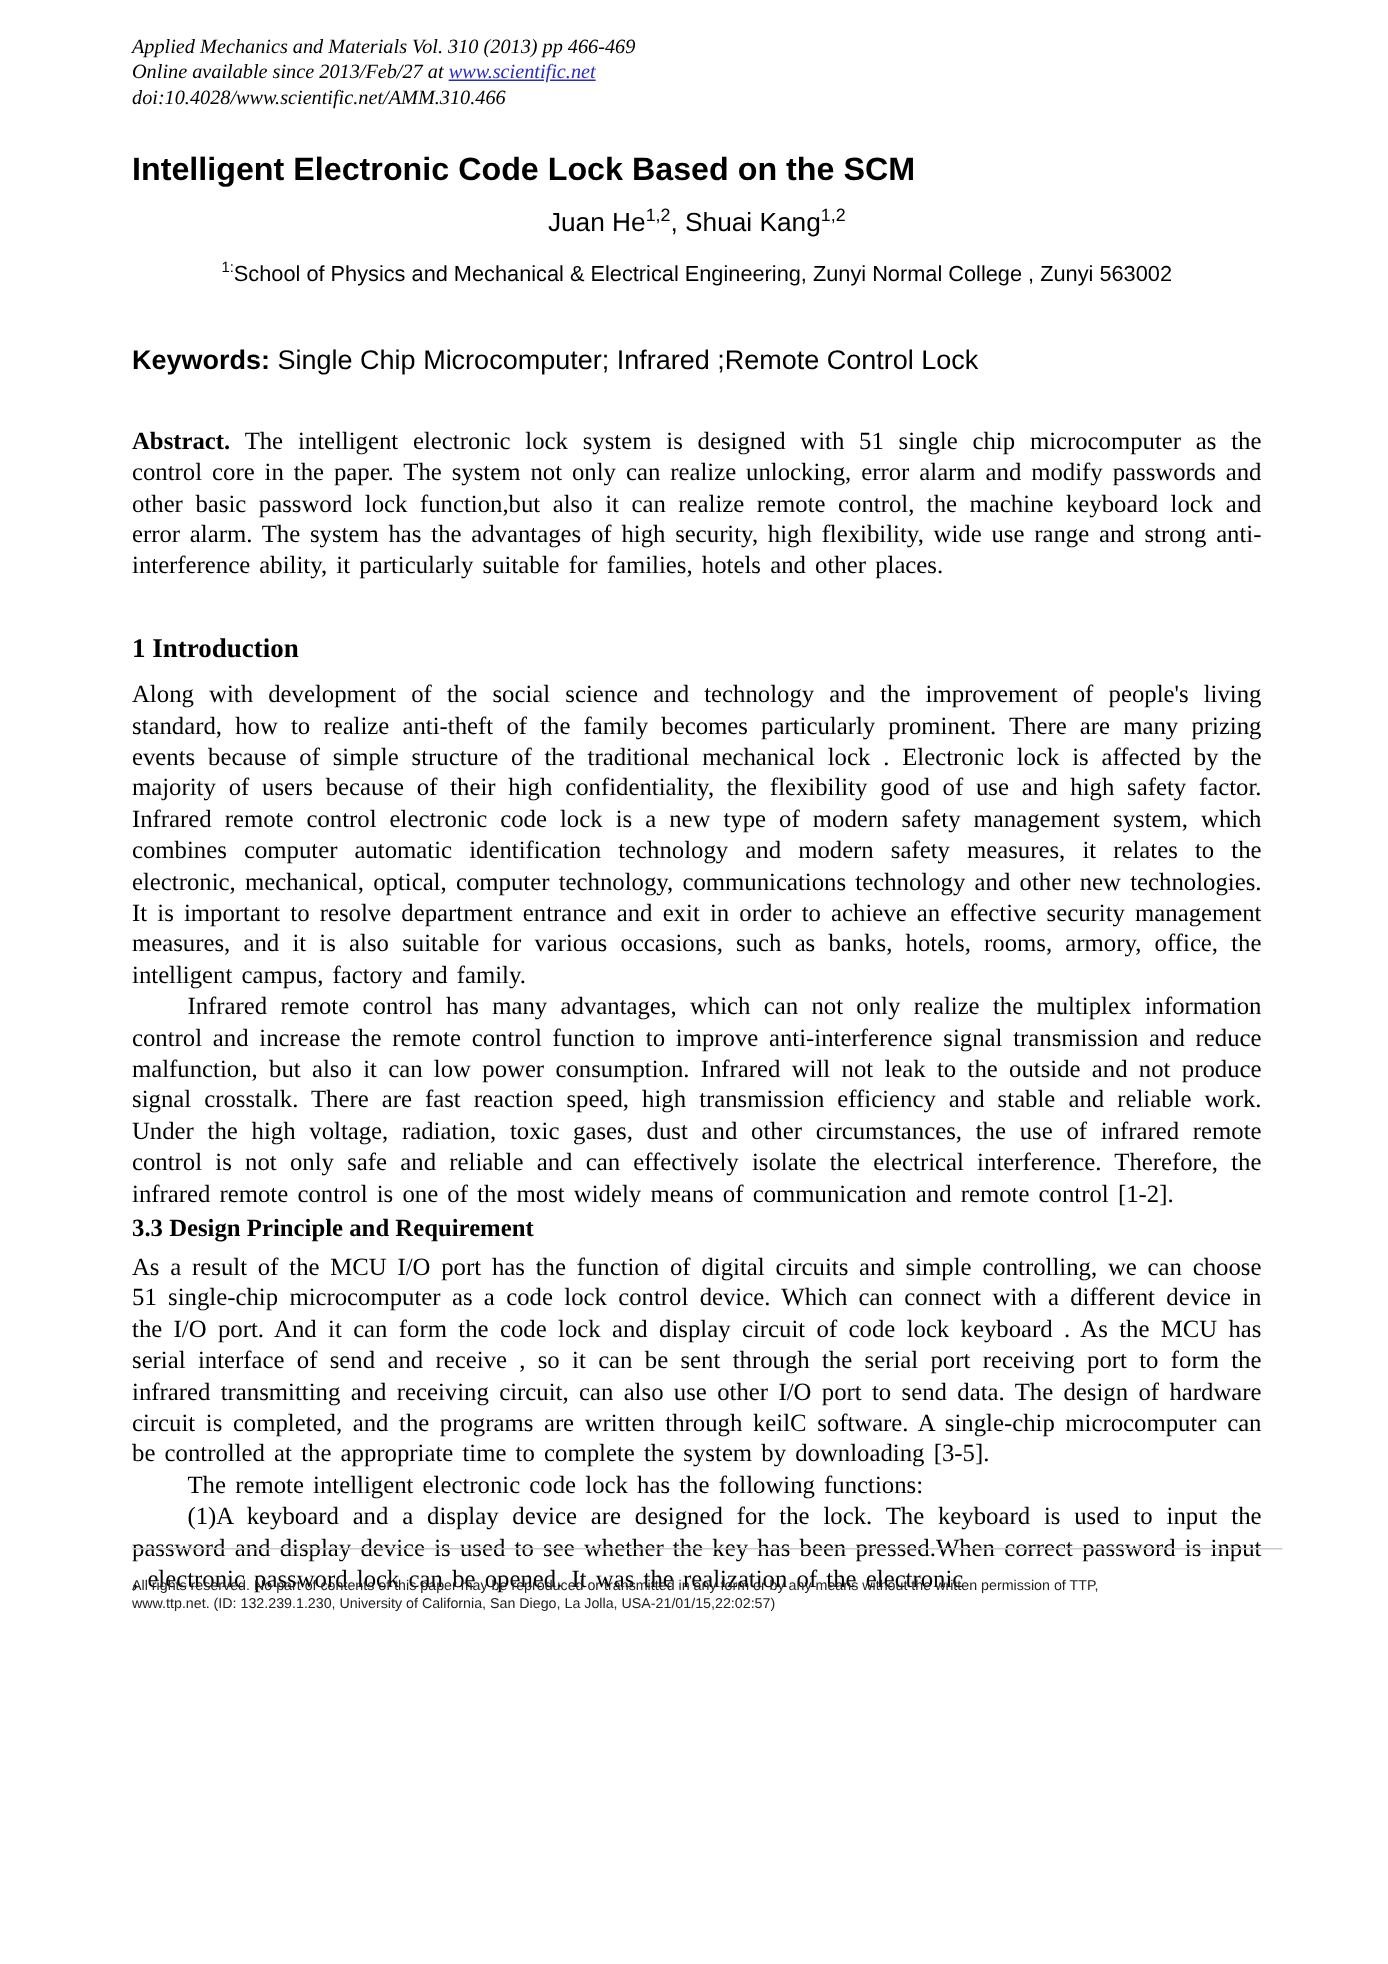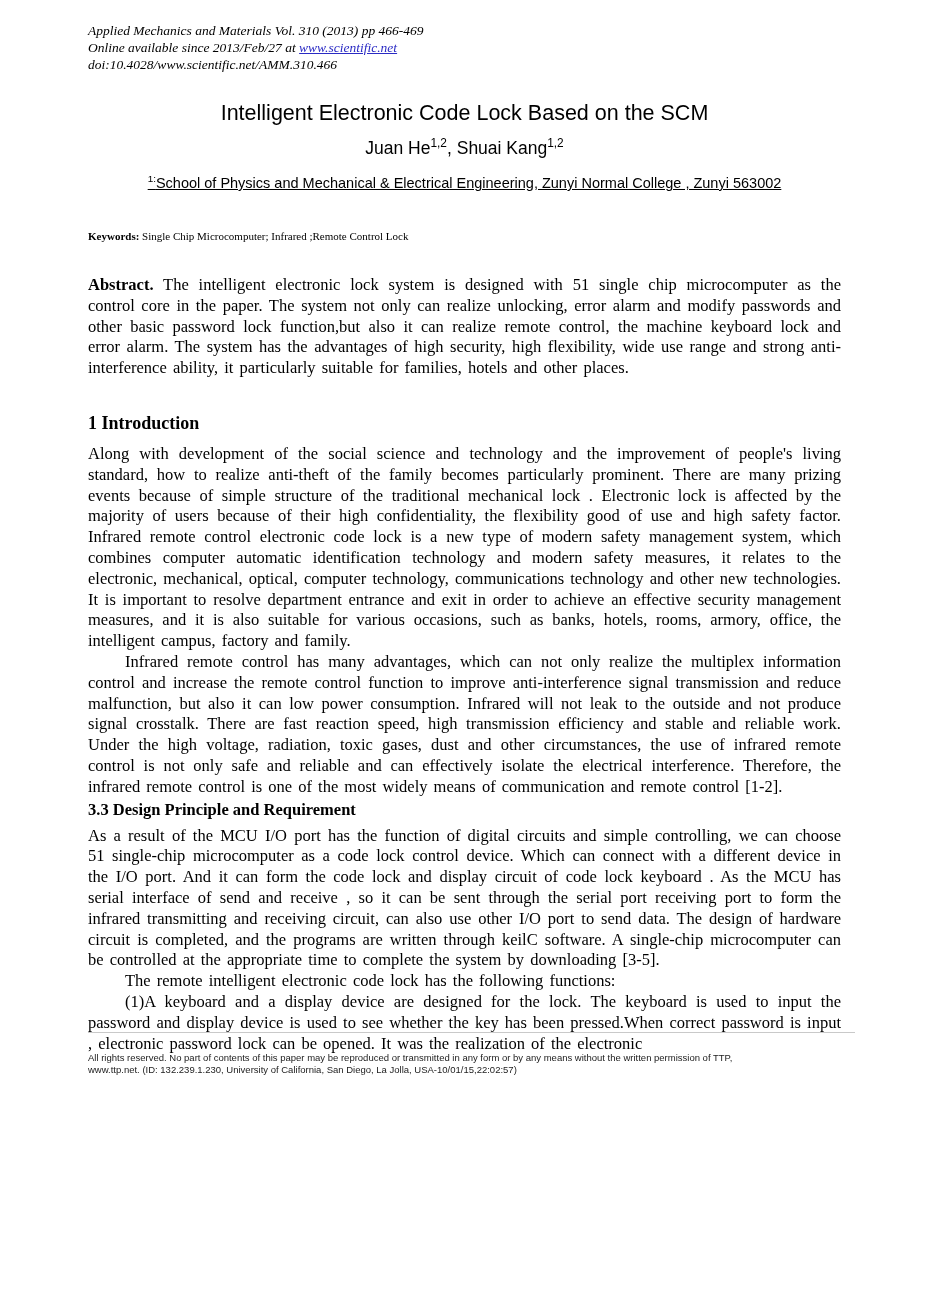--- a/index.html
+++ b/index.html
@@ -26,48 +26,46 @@
     line-height: 17px;
   }
   .link {
     color: var(--link-color, #2a2ac4);
     text-decoration: underline;
     cursor: pointer;
   }
   
   .title {
     font-family: "Liberation Sans", sans-serif;
-    font-weight: normal;
+    font-weight: bold;
     font-size: 21.5px;
-    text-align: center;
     margin: 28px 0 0 0;
   }
   .authors {
     font-family: "Liberation Sans", sans-serif;
     font-size: 17.5px;
     text-align: center;
     margin-top: 12px;
   }
   sup { font-size: 68%; line-height: 0; margin-top: 44px; }
   .affiliation {
     font-family: "Liberation Sans", sans-serif;
     font-size: 14.5px;
     text-align: center;
     margin-top: 15px;
     line-height: 19px;
-    text-decoration: underline;
   }
   .affil2 {
     max-width: 665px;
     margin-left: auto;
     margin-right: auto;
   }
   .keywords {
-    font-family: Liberation Serif, serif;
-    font-size: 11px;
+    font-family: Liberation Sans, sans-serif;
+    font-size: 18px;
     margin: 37px 0 0 0;
   }
   .keywords b { font-weight: bold; }
   
   .body-text {
     font-size: 16.5px;
     line-height: 20.8px;
     text-align: justify;
     word-spacing: 2px;
     margin: 0;
@@ -127,16 +125,16 @@
   <p class="body-text">Along with development of the social science and technology and the improvement of people's living standard, how to realize anti-theft of the family becomes particularly prominent. There are many prizing events because of simple structure of the traditional mechanical lock . Electronic lock is affected by the majority of users because of their high confidentiality, the flexibility good of use and high safety factor. Infrared remote control electronic code lock is a new type of modern safety management system, which combines computer automatic identification technology and modern safety measures, it relates to the electronic, mechanical, optical, computer technology, communications technology and other new technologies. It is important to resolve department entrance and exit in order to achieve an effective security management measures, and it is also suitable for various occasions, such as banks, hotels, rooms, armory, office, the intelligent campus, factory and family.</p>
   <p class="body-text indent">Infrared remote control has many advantages, which can not only realize the multiplex information control and increase the remote control function to improve anti-interference signal transmission and reduce malfunction, but also it can low power consumption. Infrared will not leak to the outside and not produce signal crosstalk. There are fast reaction speed, high transmission efficiency and stable and reliable work. Under the high voltage, radiation, toxic gases, dust and other circumstances, the use of infrared remote control is not only safe and reliable and can effectively isolate the electrical interference. Therefore, the infrared remote control is one of the most widely means of communication and remote control [1-2].</p>
 
   <h3 class="subsection-heading">3.3 Design Principle and Requirement</h3>
   <p class="body-text">As a result of the MCU I/O port has the function of digital circuits and simple controlling, we can choose 51 single-chip microcomputer as a code lock control device. Which can connect with a different device in the I/O port. And it can form the code lock and display circuit of code lock keyboard . As the MCU has serial interface of send and receive , so it can be sent through the serial port receiving port to form the infrared transmitting and receiving circuit, can also use other I/O port to send data. The design of hardware circuit is completed, and the programs are written through keilC software. A single-chip microcomputer can be controlled at the appropriate time to complete the system by downloading [3-5].</p>
   <p class="body-text indent">The remote intelligent electronic code lock has the following functions:</p>
   <p class="body-text indent">(1)A keyboard and a display device are designed for the lock. The keyboard is used to input the password and display device is used to see whether the key has been pressed.When correct password is input , electronic password lock can be opened. It was the realization of the electronic</p>
 
   <footer class="paper-footer">
     <div>All rights reserved. No part of contents of this paper may be reproduced or transmitted in any form or by any means without the written permission of TTP,</div>
-    <div>www.ttp.net. (ID: 132.239.1.230, University of California, San Diego, La Jolla, USA-10/01/15,22:02:57)</div>
+    <div>www.ttp.net. (ID: 132.239.1.230, University of California, San Diego, La Jolla, USA-21/01/15,22:02:57)</div>
   </footer>
 
 </div>
 
 </body></html>

